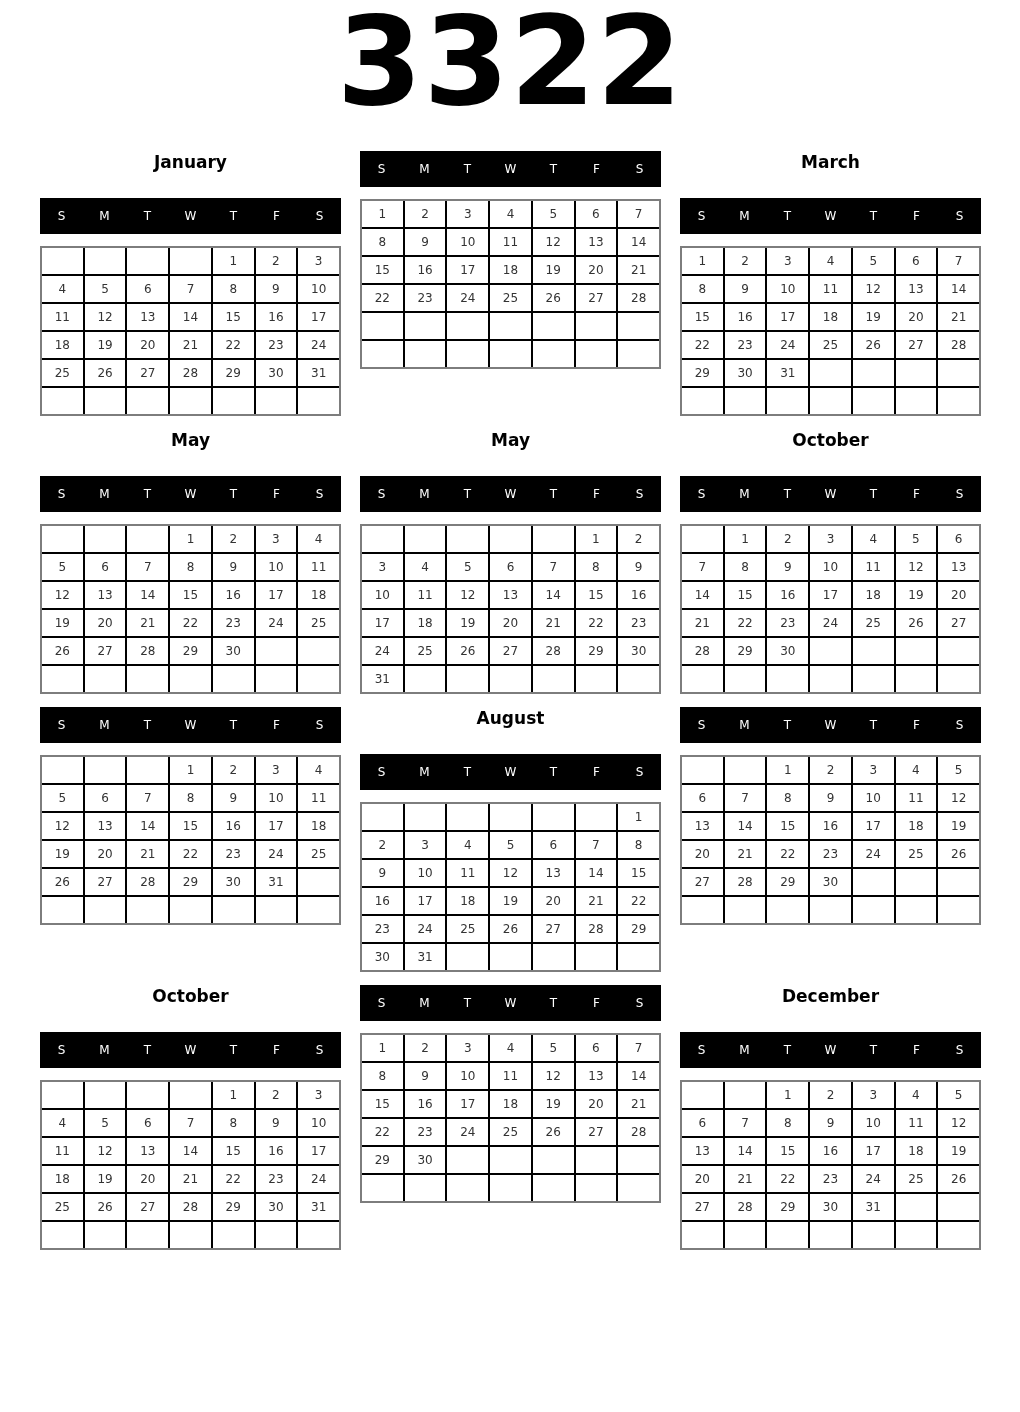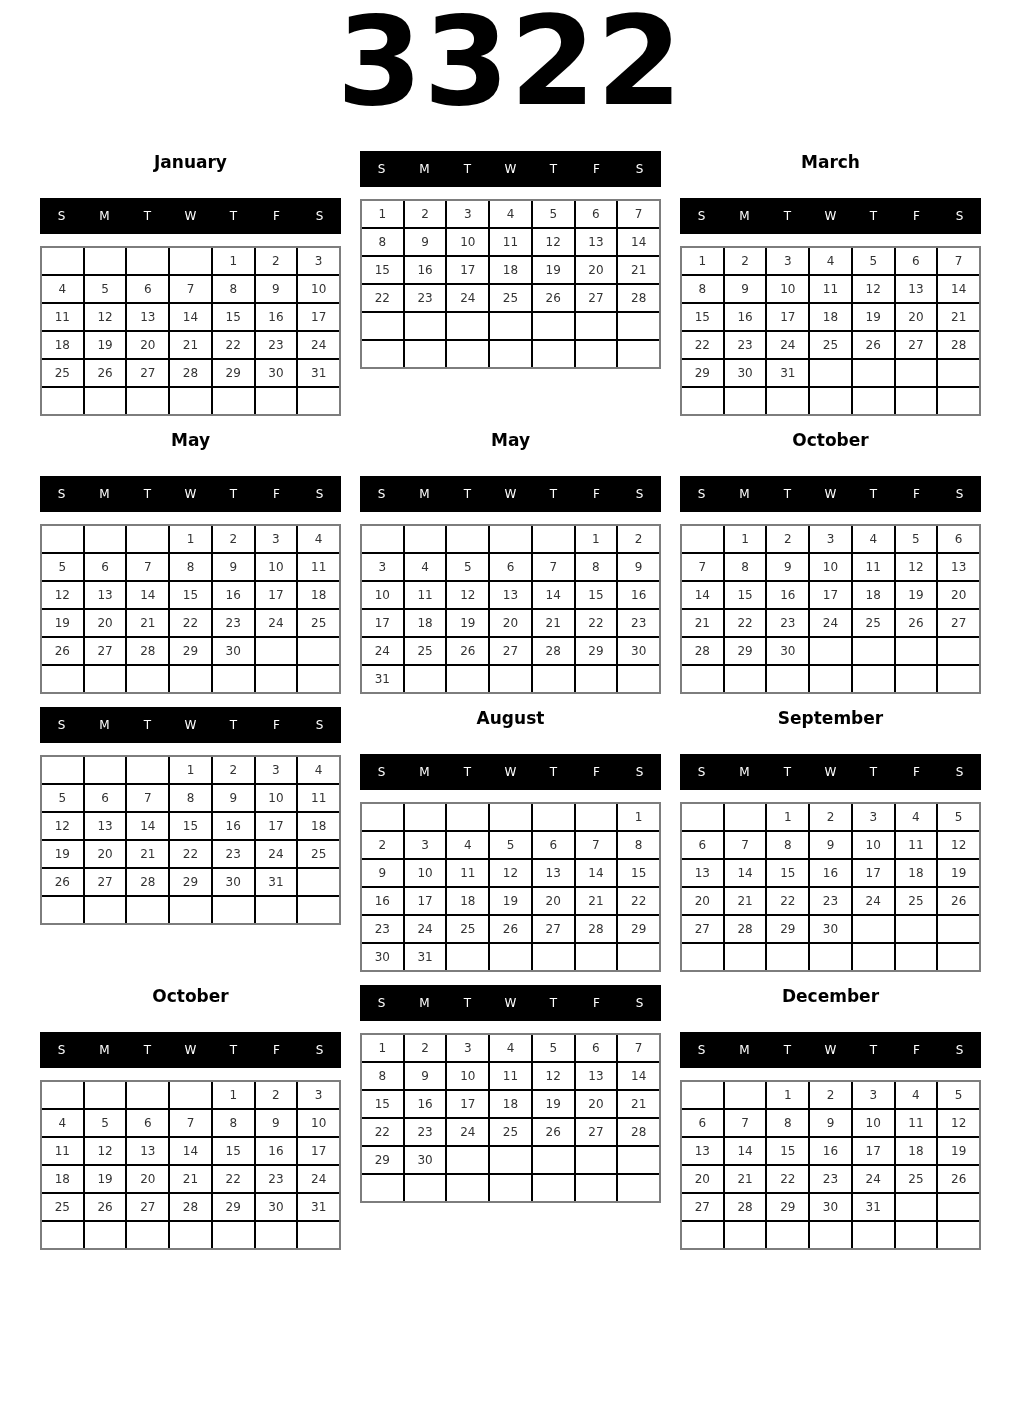--- a/index.html
+++ b/index.html
@@ -529,21 +529,20 @@
           <div class="day-cell">31</div>
           <div class="day-cell"></div>
           <div class="day-cell"></div>
           <div class="day-cell"></div>
           <div class="day-cell"></div>
           <div class="day-cell"></div>
         </div>
   </div>
 
   <div class="month">
-    <div class="month-name">September</div>
     <div class="weekday-header">
           <div class="weekday-cell">S</div>
           <div class="weekday-cell">M</div>
           <div class="weekday-cell">T</div>
           <div class="weekday-cell">W</div>
           <div class="weekday-cell">T</div>
           <div class="weekday-cell">F</div>
           <div class="weekday-cell">S</div>
         </div>
     <div class="days-grid">

